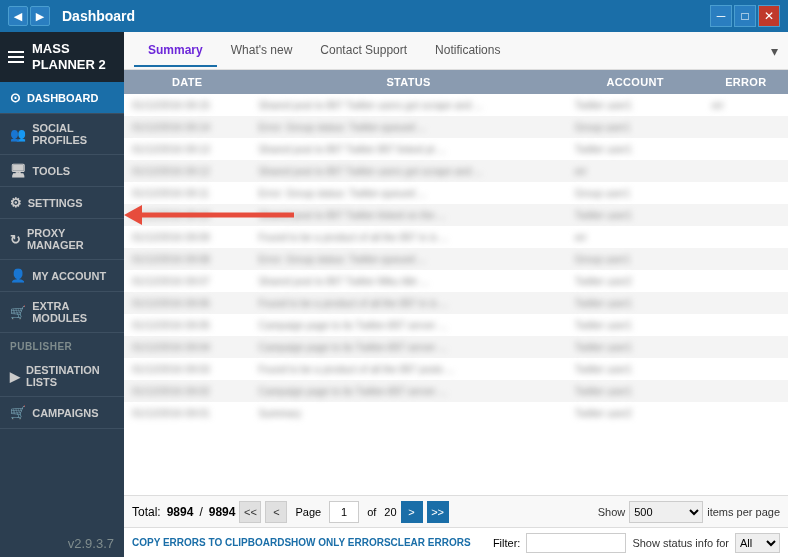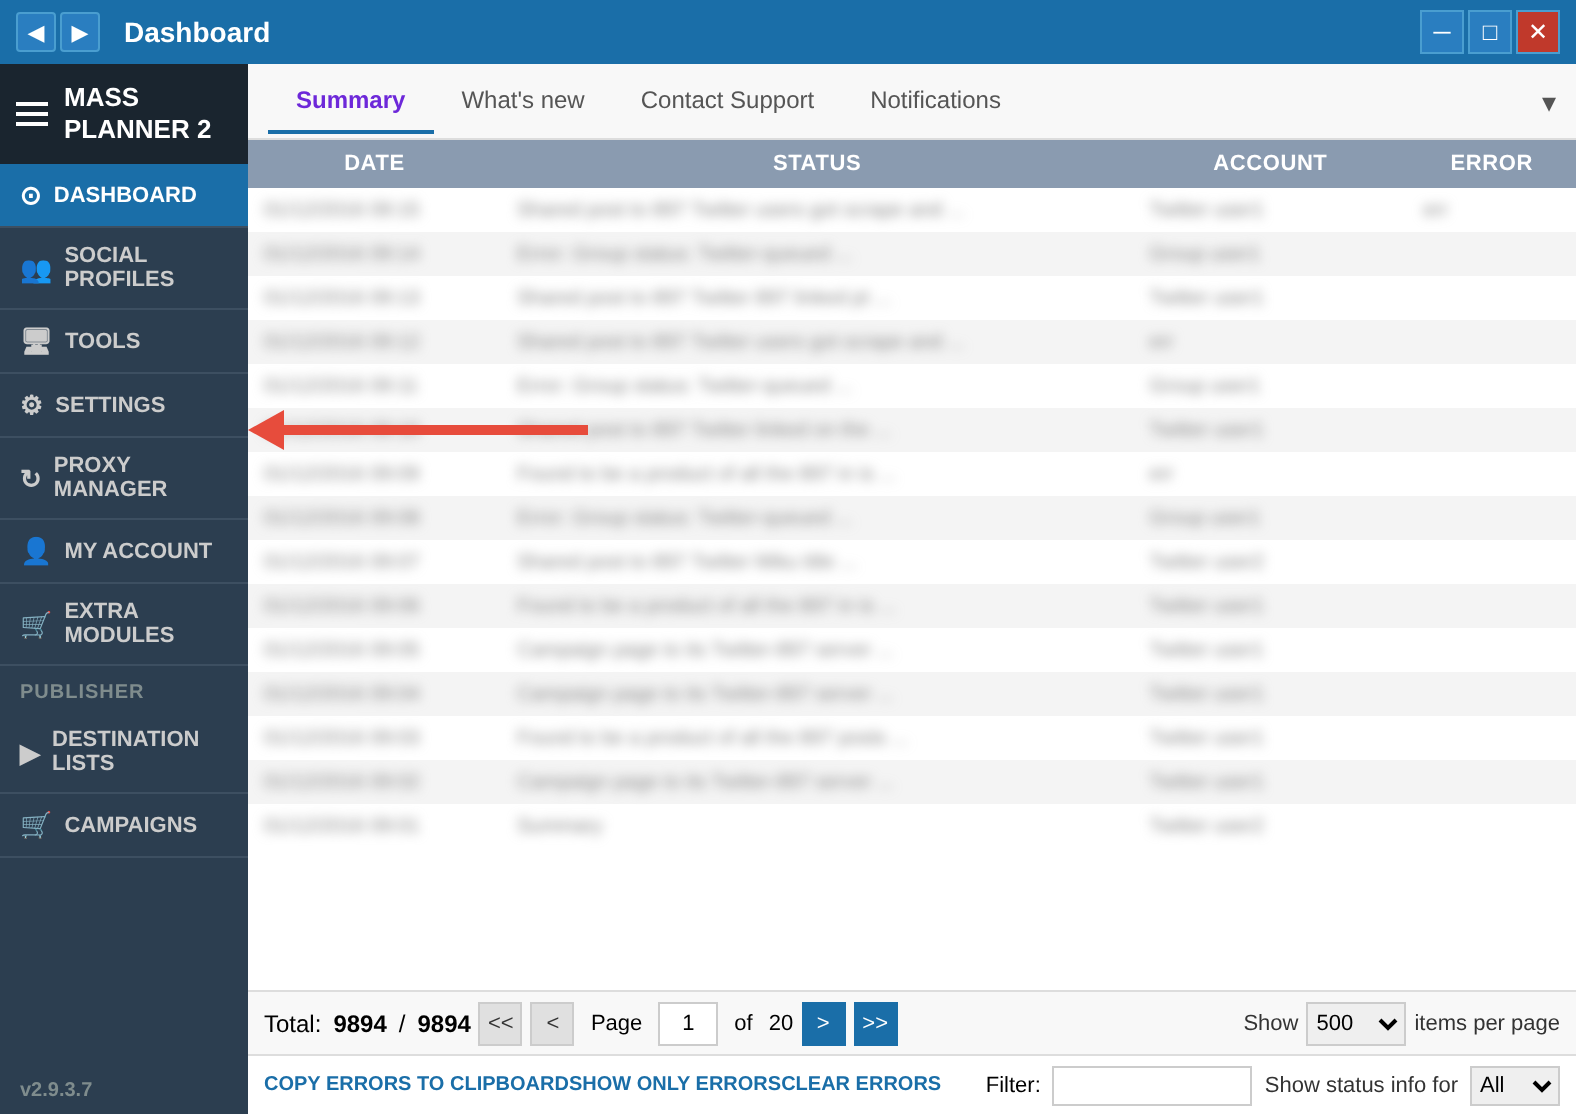--- a/index.html
+++ b/index.html
@@ -113,24 +113,23 @@
     .sidebar-section-label {
       padding: 8px 10px 4px;
       font-size: 10px;
       color: #7f8c8d;
       font-weight: bold;
       letter-spacing: 0.5px;
     }
     .sidebar-version {
       margin-top: auto;
       padding: 6px 10px;
-      font-size: 10px;
+      font-size: 13px;
       color: #7f8c8d;
-      text-align: left;
-      font-weight: bold;
+      text-align: right;
     }
 
     
     .content {
       flex: 1;
       background: white;
       display: flex;
       flex-direction: column;
       overflow: hidden;
     }
@@ -241,21 +240,21 @@
       display: flex;
       align-items: center;
       gap: 4px;
       font-size: 11px;
       color: #333;
     }
     .show-select {
       height: 22px;
       border: 1px solid #ccc;
       font-size: 11px;
-      width: 50px;
+      width: 74px;
     }
 
     
     .footer-bar {
       display: flex;
       align-items: center;
       padding: 4px 8px;
       background: white;
       border-top: 1px solid #ddd;
       gap: 0;

